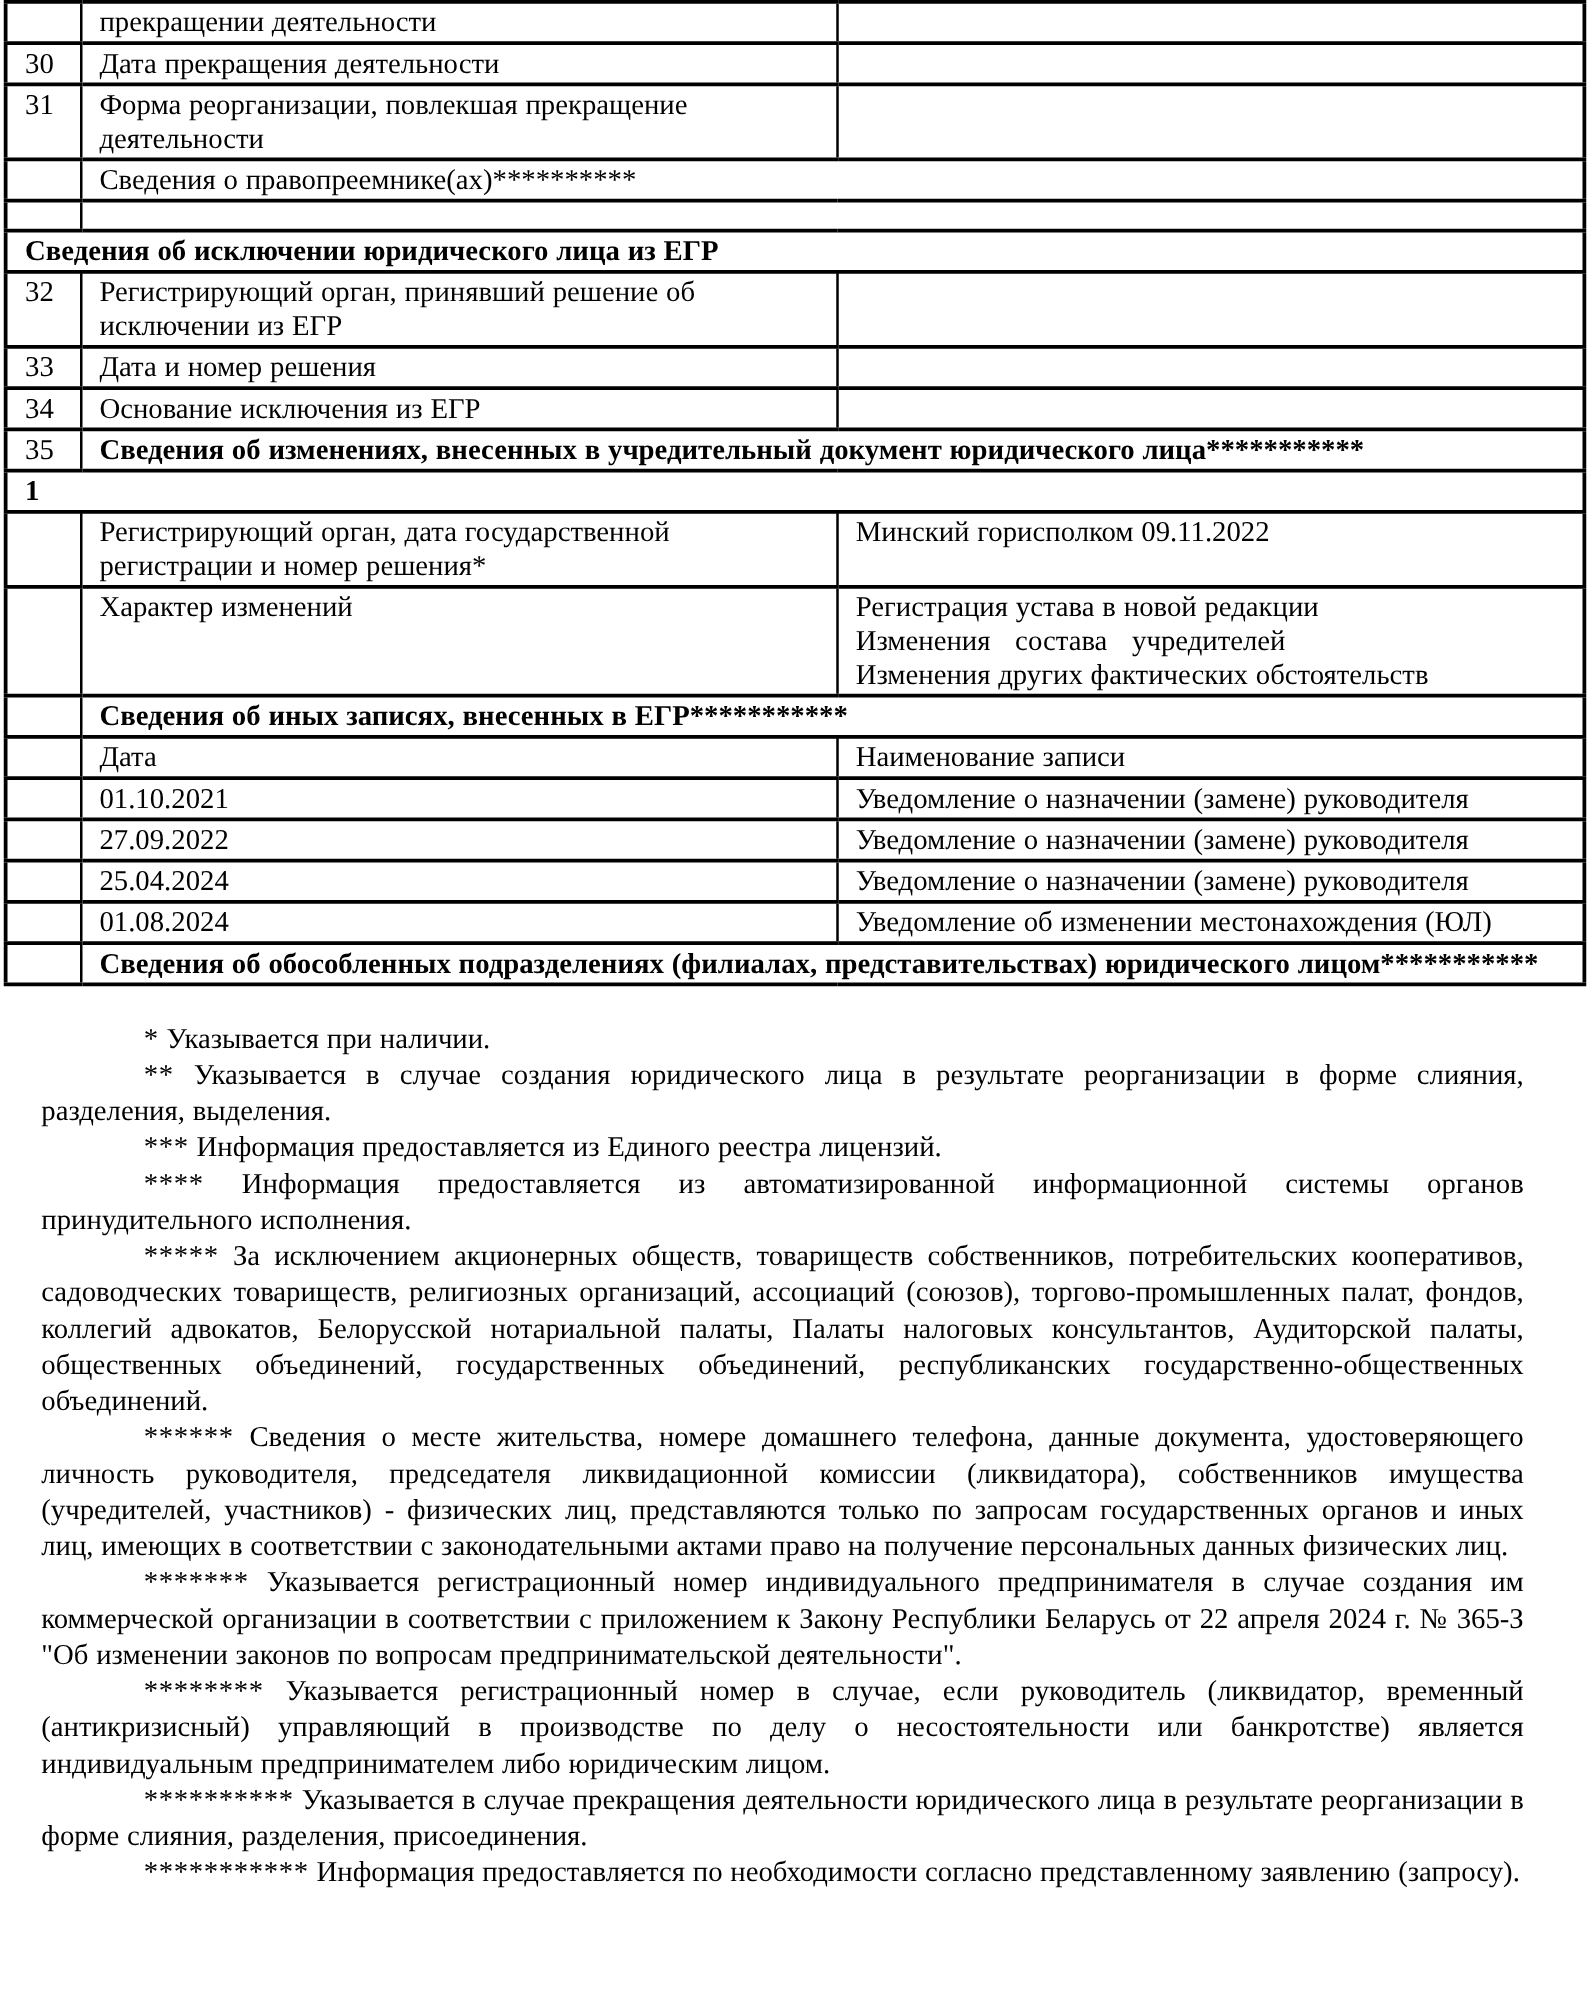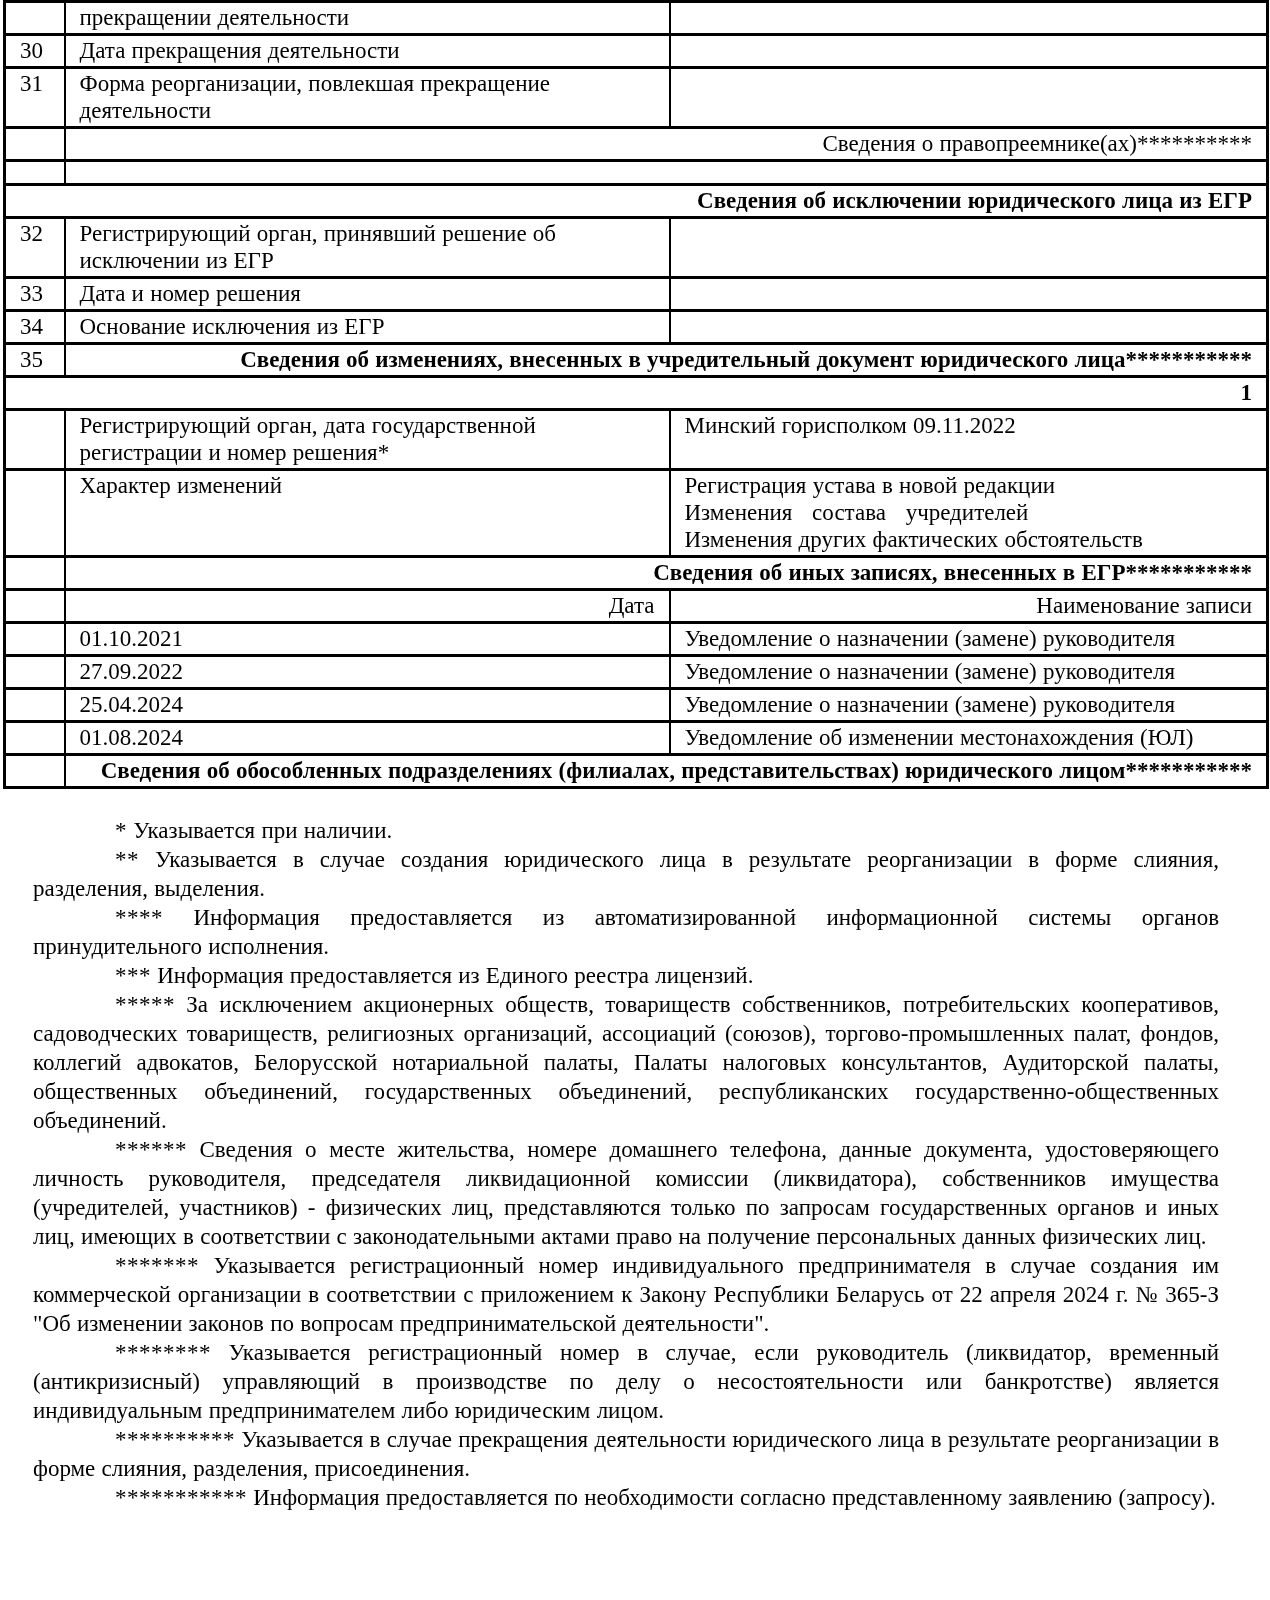--- a/index.html
+++ b/index.html
@@ -27,21 +27,21 @@
     border-top-width: 3px;
     border-bottom-width: 3px;
     vertical-align: top;
     font-size: 23px;
     line-height: 27px;
     padding: 1px 14px 2px;
     word-spacing: 0.5px;
   }
   table.reg { border: 3px solid #000; }
   td.num { text-align: left; padding-left: 2px; padding-right: 2px; }
-  td.center { text-align: right; }
+  td.center { text-align: left; }
   td.bold { font-weight: bold; font-size: 24px; }
   tr.empty-row td { height: 24px; }
   td.branches { padding-left: 80px; padding-right: 80px; }
   td.multi div { display: block; }
 
   
   .footnotes {
     margin: 27px 51px 0 33px;
   }
   .fn {
@@ -157,21 +157,21 @@
     <tr>
       <td class="num"></td>
       <td class="center bold branches" colspan="2">Сведения об обособленных подразделениях (филиалах, представительствах) юридического лицом***********</td>
     </tr>
   </tbody>
 </table>
 
 <div class="footnotes">
   <p class="fn"><span class="marker">*</span> <span>Указывается при наличии.</span></p>
   <p class="fn"><span class="marker">**</span> <span>Указывается в случае создания юридического лица в результате реорганизации в форме слияния, разделения, выделения.</span></p>
+  <p class="fn"><span class="marker">***</span> <span>Информация предоставляется из Единого реестра лицензий.</span></p>
   <p class="fn"><span class="marker">****</span> <span>Информация предоставляется из автоматизированной информационной системы органов принудительного исполнения.</span></p>
-  <p class="fn"><span class="marker">***</span> <span>Информация предоставляется из Единого реестра лицензий.</span></p>
   <p class="fn"><span class="marker">*****</span> <span>За исключением акционерных обществ, товариществ собственников, потребительских кооперативов, садоводческих товариществ, религиозных организаций, ассоциаций (союзов), торгово-промышленных палат, фондов, коллегий адвокатов, Белорусской нотариальной палаты, Палаты налоговых консультантов, Аудиторской палаты, общественных объединений, государственных объединений, республиканских государственно-общественных объединений.</span></p>
   <p class="fn"><span class="marker">******</span> <span>Сведения о месте жительства, номере домашнего телефона, данные документа, удостоверяющего личность руководителя, председателя ликвидационной комиссии (ликвидатора), собственников имущества (учредителей, участников) - физических лиц, представляются только по запросам государственных органов и иных лиц, имеющих в соответствии с законодательными актами право на получение персональных данных физических лиц.</span></p>
   <p class="fn"><span class="marker">*******</span> <span>Указывается регистрационный номер индивидуального предпринимателя в случае создания им коммерческой организации в соответствии с приложением к Закону Республики Беларусь от 22 апреля 2024 г. № 365-З "Об изменении законов по вопросам предпринимательской деятельности".</span></p>
   <p class="fn"><span class="marker">********</span> <span>Указывается регистрационный номер в случае, если руководитель (ликвидатор, временный (антикризисный) управляющий в производстве по делу о несостоятельности или банкротстве) является индивидуальным предпринимателем либо юридическим лицом.</span></p>
   <p class="fn"><span class="marker">**********</span> <span>Указывается в случае прекращения деятельности юридического лица в результате реорганизации в форме слияния, разделения, присоединения.</span></p>
   <p class="fn"><span class="marker">***********</span> <span>Информация предоставляется по необходимости согласно представленному заявлению (запросу).</span></p>
 </div>
 
 </body></html>

